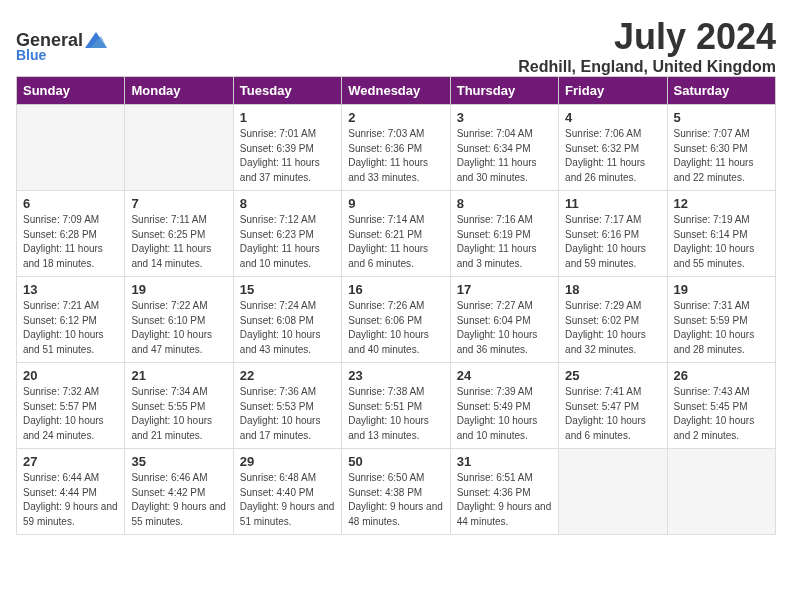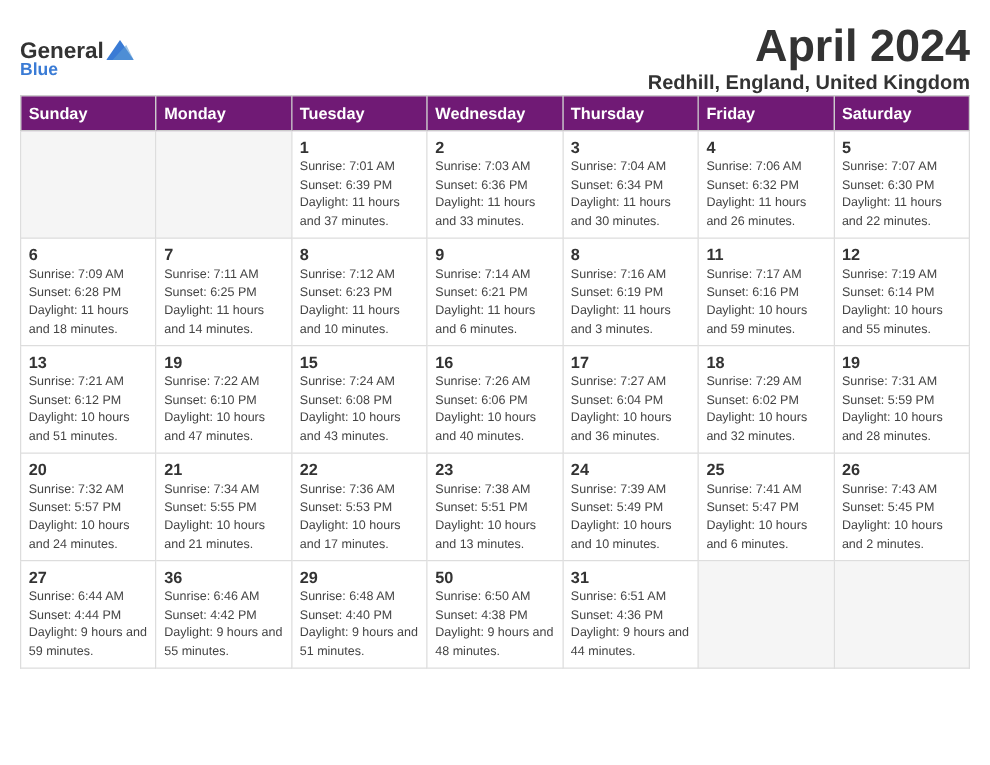--- a/index.html
+++ b/index.html
@@ -88,21 +88,21 @@
     <div class="logo-text-row">
       <span style="font-size:18px;font-weight:bold;color:#333;">General</span>
       <svg width="22" height="16" viewBox="0 0 22 16">
         <polygon points="0,16 11,0 22,16" fill="#3a7bd5"></polygon>
         <polygon points="5,16 16,4 22,16" fill="#5b9bd5" opacity="0.6"></polygon>
       </svg>
     </div>
     <span style="font-size:14px;font-weight:bold;color:#3a7bd5;margin-top:-4px;">Blue</span>
   </div>
   <div class="title-area">
-    <div class="month-title">April 2024</div>
+    <div class="month-title">July 2024</div>
     <div class="location-title">Redhill, England, United Kingdom</div>
   </div>
 </div>
 
 <table>
   <thead>
     <tr>
       <th>Sunday</th>
       <th>Monday</th>
       <th>Tuesday</th>
@@ -226,21 +226,21 @@
           <span class="day-number">26</span>
           <div class="day-info">Sunrise: 7:43 AM<br>Sunset: 5:45 PM<br>Daylight: 10 hours and 2 minutes.</div>
         </td>
       </tr>
       <tr>
         <td>
           <span class="day-number">27</span>
           <div class="day-info">Sunrise: 6:44 AM<br>Sunset: 4:44 PM<br>Daylight: 9 hours and 59 minutes.</div>
         </td>
         <td>
-          <span class="day-number">36</span>
+          <span class="day-number">35</span>
           <div class="day-info">Sunrise: 6:46 AM<br>Sunset: 4:42 PM<br>Daylight: 9 hours and 55 minutes.</div>
         </td>
         <td>
           <span class="day-number">29</span>
           <div class="day-info">Sunrise: 6:48 AM<br>Sunset: 4:40 PM<br>Daylight: 9 hours and 51 minutes.</div>
         </td>
         <td>
           <span class="day-number">50</span>
           <div class="day-info">Sunrise: 6:50 AM<br>Sunset: 4:38 PM<br>Daylight: 9 hours and 48 minutes.</div>
         </td>

